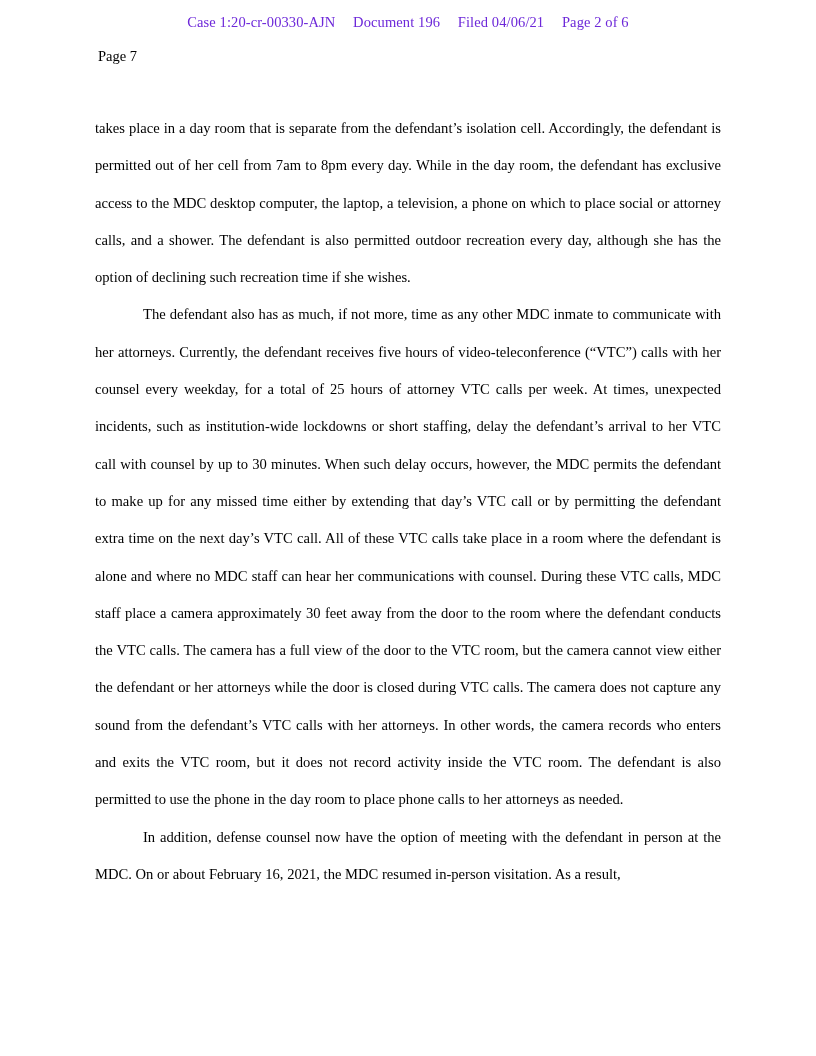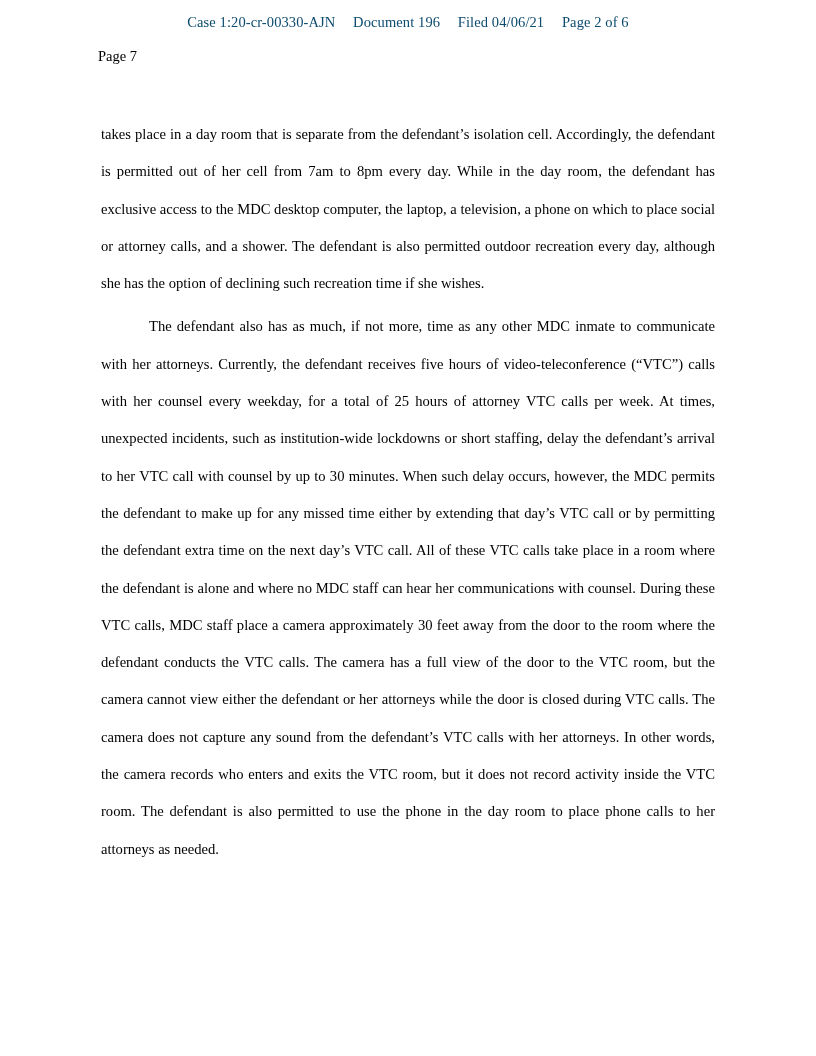--- a/index.html
+++ b/index.html
@@ -20,21 +20,21 @@
     width: 816px;
     height: 1056px;
     box-sizing: border-box;
   }
   .ecf-stamp {
     position: absolute;
     top: 14px;
     left: 0;
     width: 816px;
     text-align: center;
-    color: #0c4a6e;
+    color: #6d28d9;
     font-family: "Liberation Serif", serif;
     font-size: 14.5px;
     letter-spacing: 0.1px;
     white-space: nowrap;
   }
   .ecf-stamp span {
     margin-right: 14px;
   }
   .ecf-stamp span:last-child {
     margin-right: 0;
@@ -50,21 +50,21 @@
     position: absolute;
     top: 110px;
     left: 95px;
     width: 626px;
     font-size: 14.6px;
     line-height: 37.3px;
     text-align: justify;
     text-justify: inter-word;
   }
   .body-text p {
-    margin: 6px;
+    margin: 0;
     text-align: justify;
   }
   .body-text p.indent {
     text-indent: 48px;
   }
 </style>
 </head>
 <body>
 
 <div class="page">
@@ -74,15 +74,16 @@
     <span>Document 196</span>
     <span>Filed 04/06/21</span>
     <span>Page 2 of 6</span>
   </div>
 
   <div class="page-label">Page 7</div>
 
   <div class="body-text">
     <p>takes place in a day room that is separate from the defendant’s isolation cell.  Accordingly, the defendant is permitted out of her cell from 7am to 8pm every day.  While in the day room, the defendant has exclusive access to the MDC desktop computer, the laptop, a television, a phone on which to place social or attorney calls, and a shower.  The defendant is also permitted outdoor recreation every day, although she has the option of declining such recreation time if she wishes.</p>
     <p class="indent">The defendant also has as much, if not more, time as any other MDC inmate to communicate with her attorneys.   Currently, the defendant receives five hours of video-teleconference (“VTC”) calls with her counsel every weekday, for a total of 25 hours of attorney VTC calls per week.  At times, unexpected incidents, such as institution-wide lockdowns or short staffing, delay the defendant’s arrival to her VTC call with counsel by up to 30 minutes.  When such delay occurs, however, the MDC permits the defendant to make up for any missed time either by extending that day’s VTC call or by permitting the defendant extra time on the next day’s VTC call.  All of these VTC calls take place in a room where the defendant is alone and where no MDC staff can hear her communications with counsel.   During these VTC calls, MDC staff place a camera approximately 30 feet away from the door to the room where the defendant conducts the VTC calls.  The camera has a full view of the door to the VTC room, but the camera cannot view either the defendant or her attorneys while the door is closed during VTC calls.  The camera does not capture any sound from the defendant’s VTC calls with her attorneys.  In other words, the camera records who enters and exits the VTC room, but it does not record activity inside the VTC room.  The defendant is also permitted to use the phone in the day room to place phone calls to her attorneys as needed.</p>
+    <p class="indent">In addition, defense counsel now have the option of meeting with the defendant in person at the MDC.  On or about February 16, 2021, the MDC resumed in-person visitation.  As a result,</p>
   </div>
 
 </div>
 
 </body></html>

